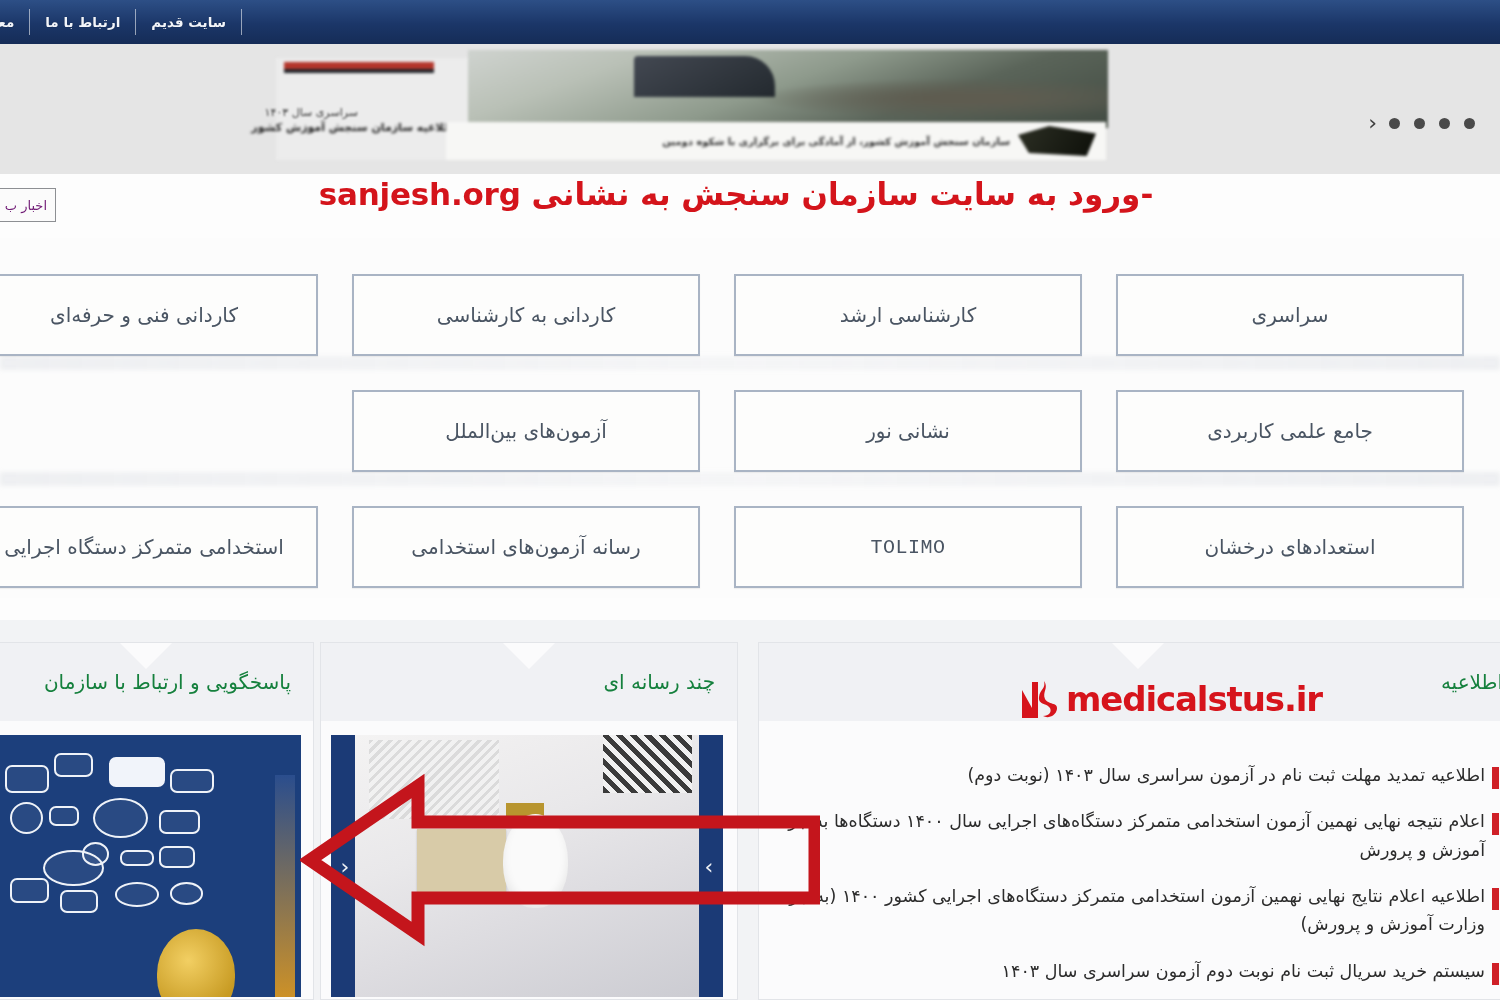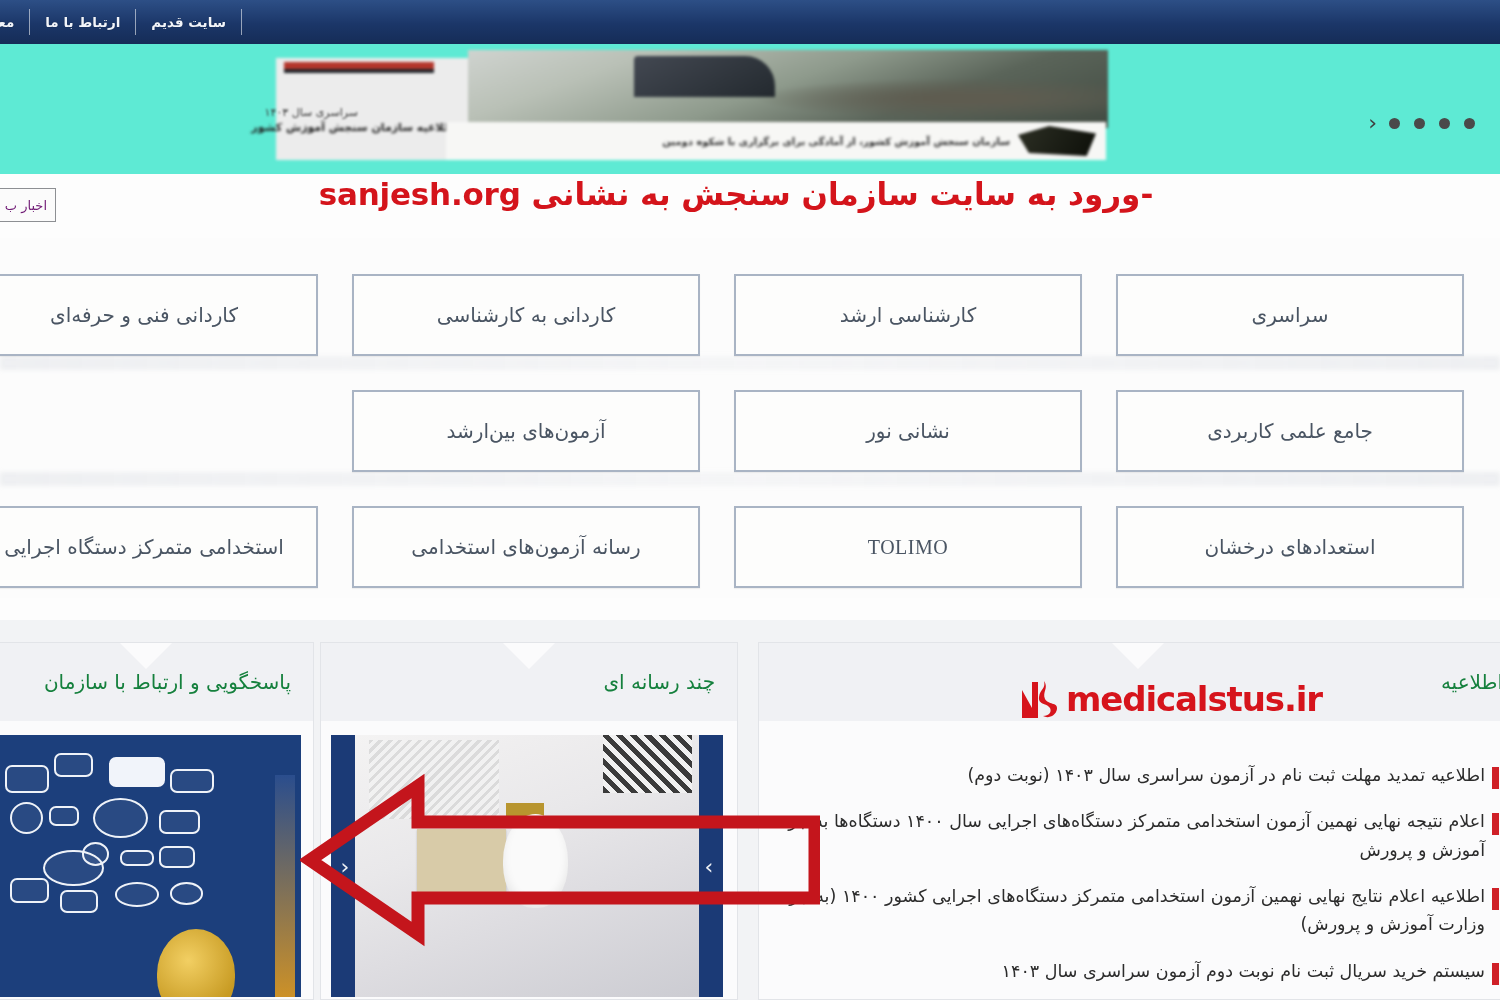--- a/index.html
+++ b/index.html
@@ -56,21 +56,21 @@
     border-left: 5px solid transparent;
     border-right: 5px solid transparent;
     border-top: 5px solid #9fb4d8;
   }
 
   
   .banner {
     position: absolute;
     top: 44px; left: 0;
     width: 1500px; height: 130px;
-    background: #5eead4;
+    background: #e5e5e5;
     overflow: hidden;
   }
   .banner-inner {
     position: absolute;
     top: 6px; left: 268px;
     width: 840px; height: 112px;
     filter: blur(1.6px);
   }
   .banner-photo {
     position: absolute;
@@ -206,21 +206,21 @@
     box-shadow: 0 1px 1px rgba(0,0,0,.05);
   }
   .cat-cell:first-child { margin-right: 36px; }
   .cat-cell span {
     font-size: 20px;
     color: #4a5563;
     white-space: nowrap;
     font-weight: 400;
     filter: blur(.35px);
   }
-  .cat-cell.latin span { font-family: Liberation Serif, serif; letter-spacing: .5px; text-align: center; }
+  .cat-cell.latin span { font-family: Liberation Mono, monospace; letter-spacing: .5px; text-align: center; }
 
   
   .bottom {
     position: absolute;
     top: 620px; left: 0;
     width: 1500px; height: 380px;
     background: #f2f3f5;
   }
   .panel {
     position: absolute;
@@ -483,21 +483,21 @@
     </div>
 
     <div class="row r2">
       <div class="cat-cell">
         <span>جامع علمی کاربردی</span>
       </div>
       <div class="cat-cell">
         <span>نشانی نور</span>
       </div>
       <div class="cat-cell">
-        <span>آزمون‌های بین‌ارشد</span>
+        <span>آزمون‌های بین‌الملل</span>
       </div>
     </div>
 
     <div class="row r3">
       <div class="cat-cell">
         <span>استعدادهای درخشان</span>
       </div>
       <div class="cat-cell latin">
         <span>TOLIMO</span>
       </div>

